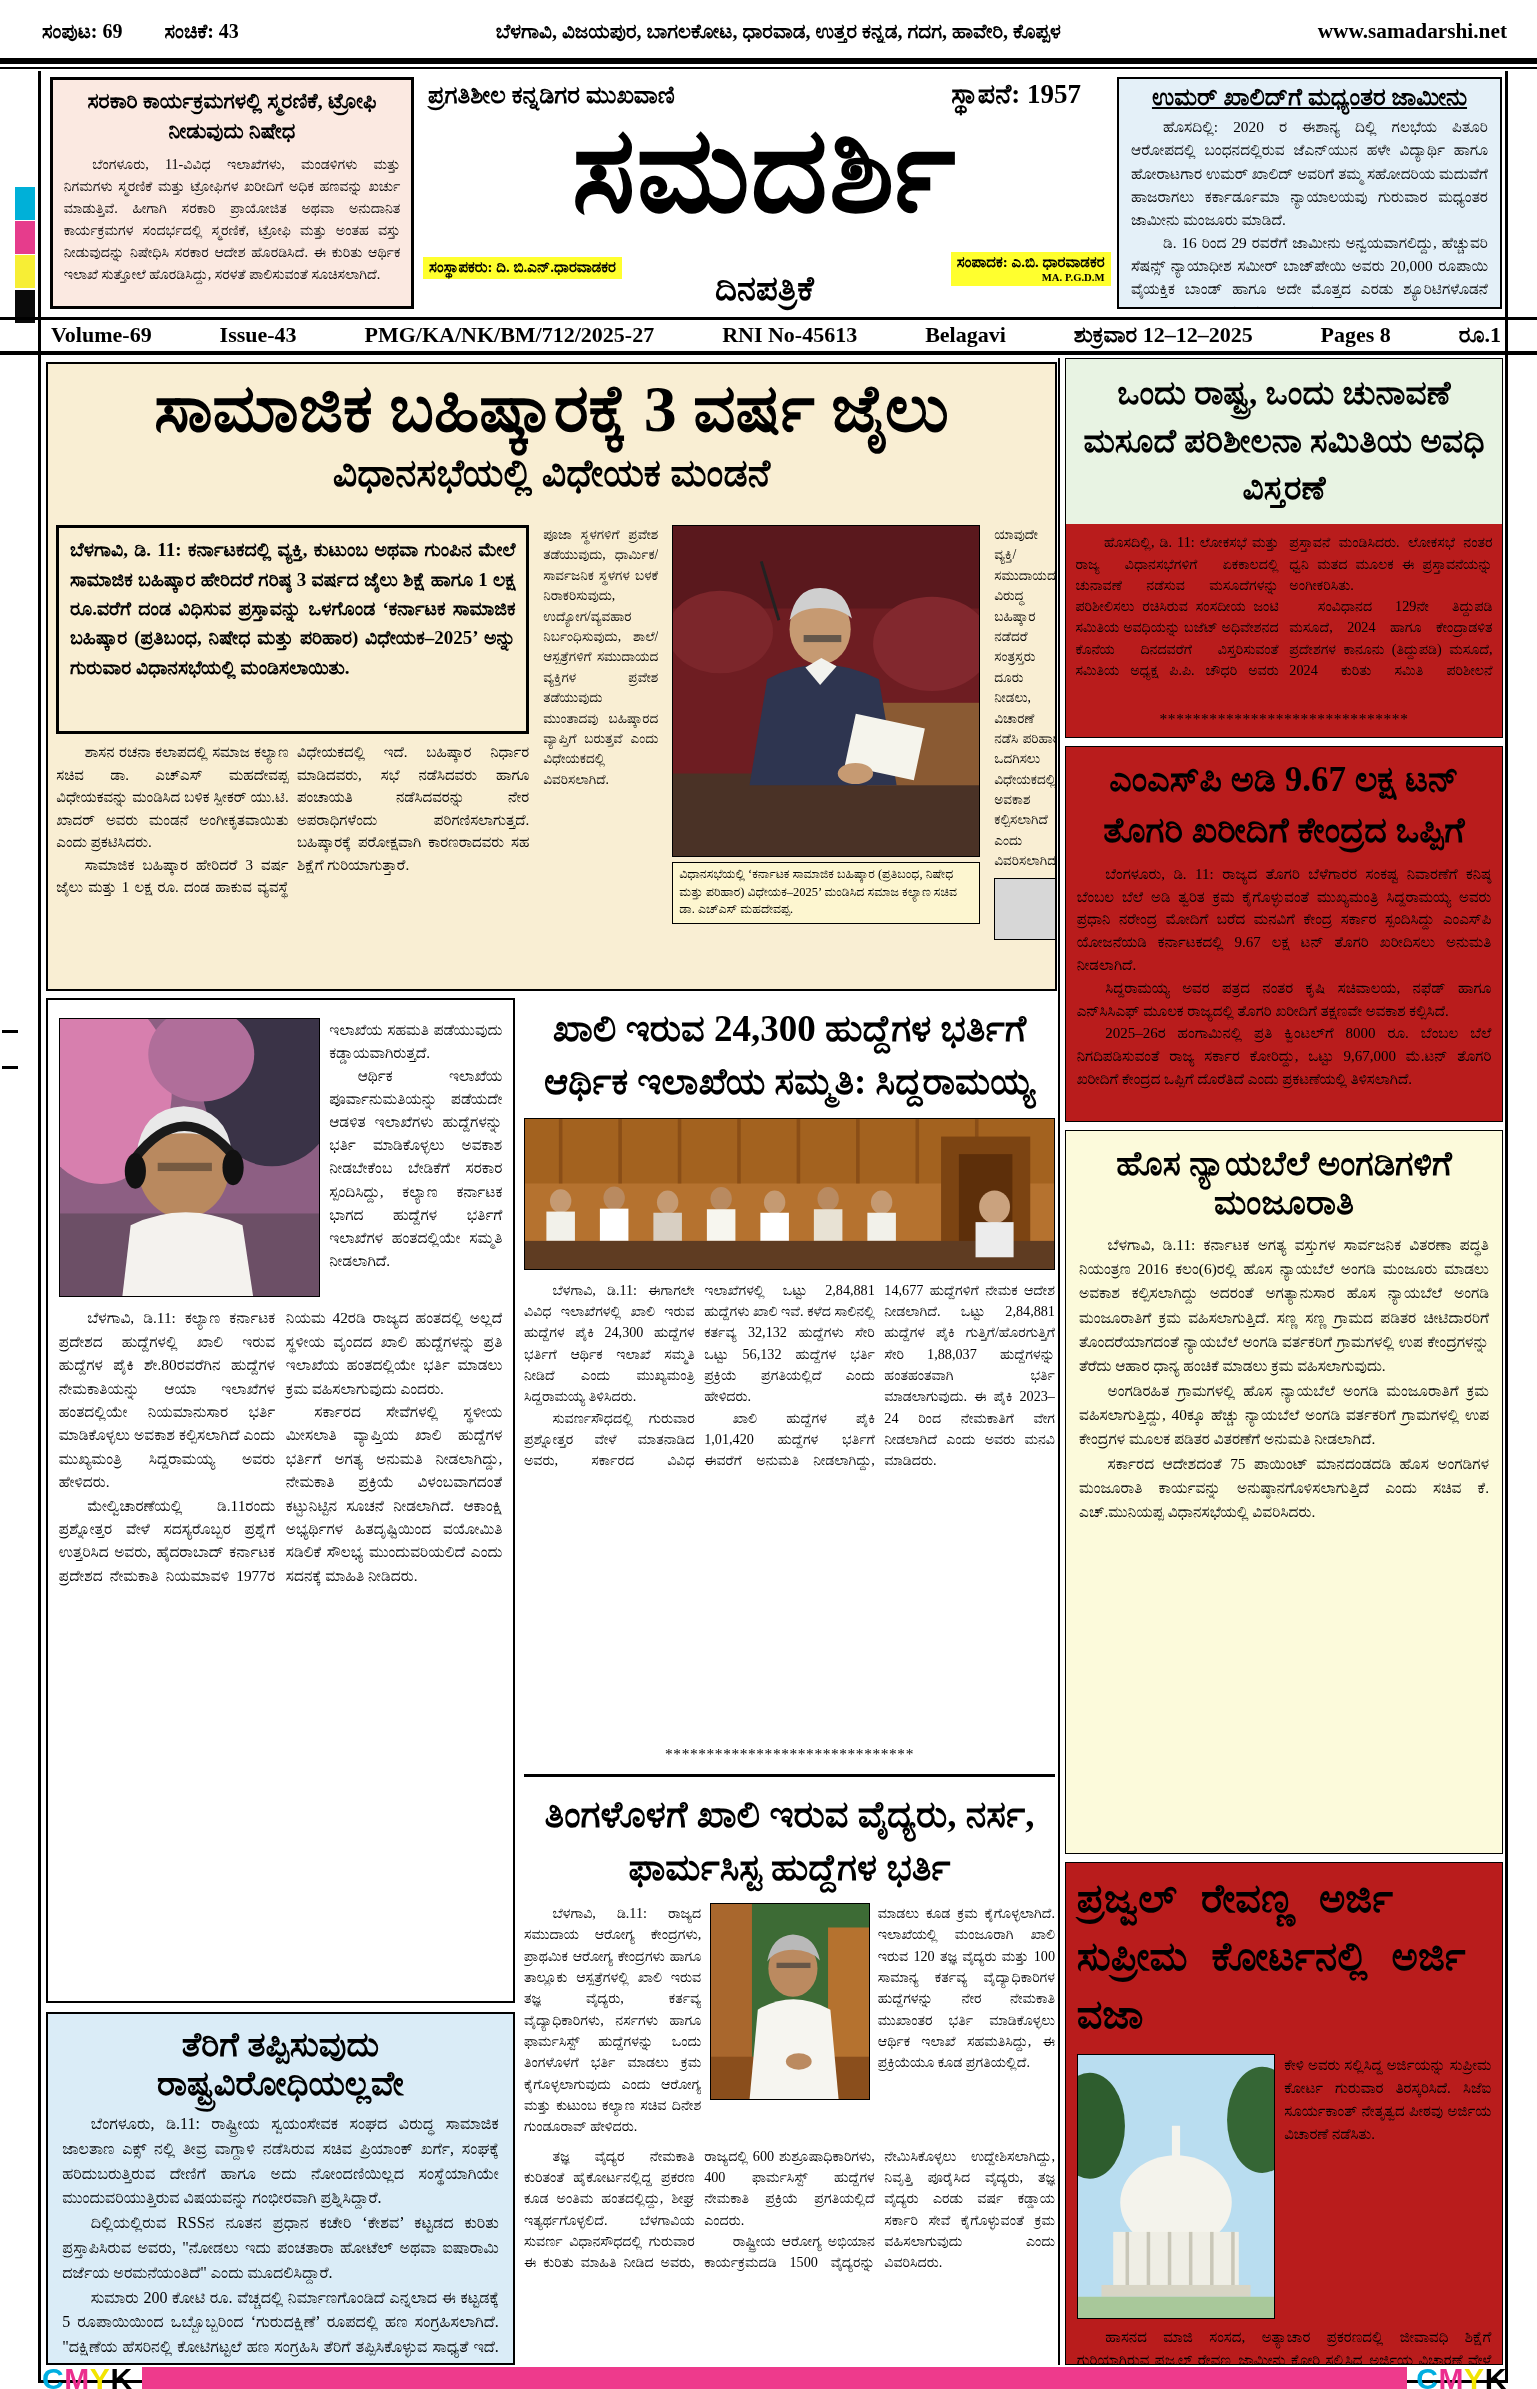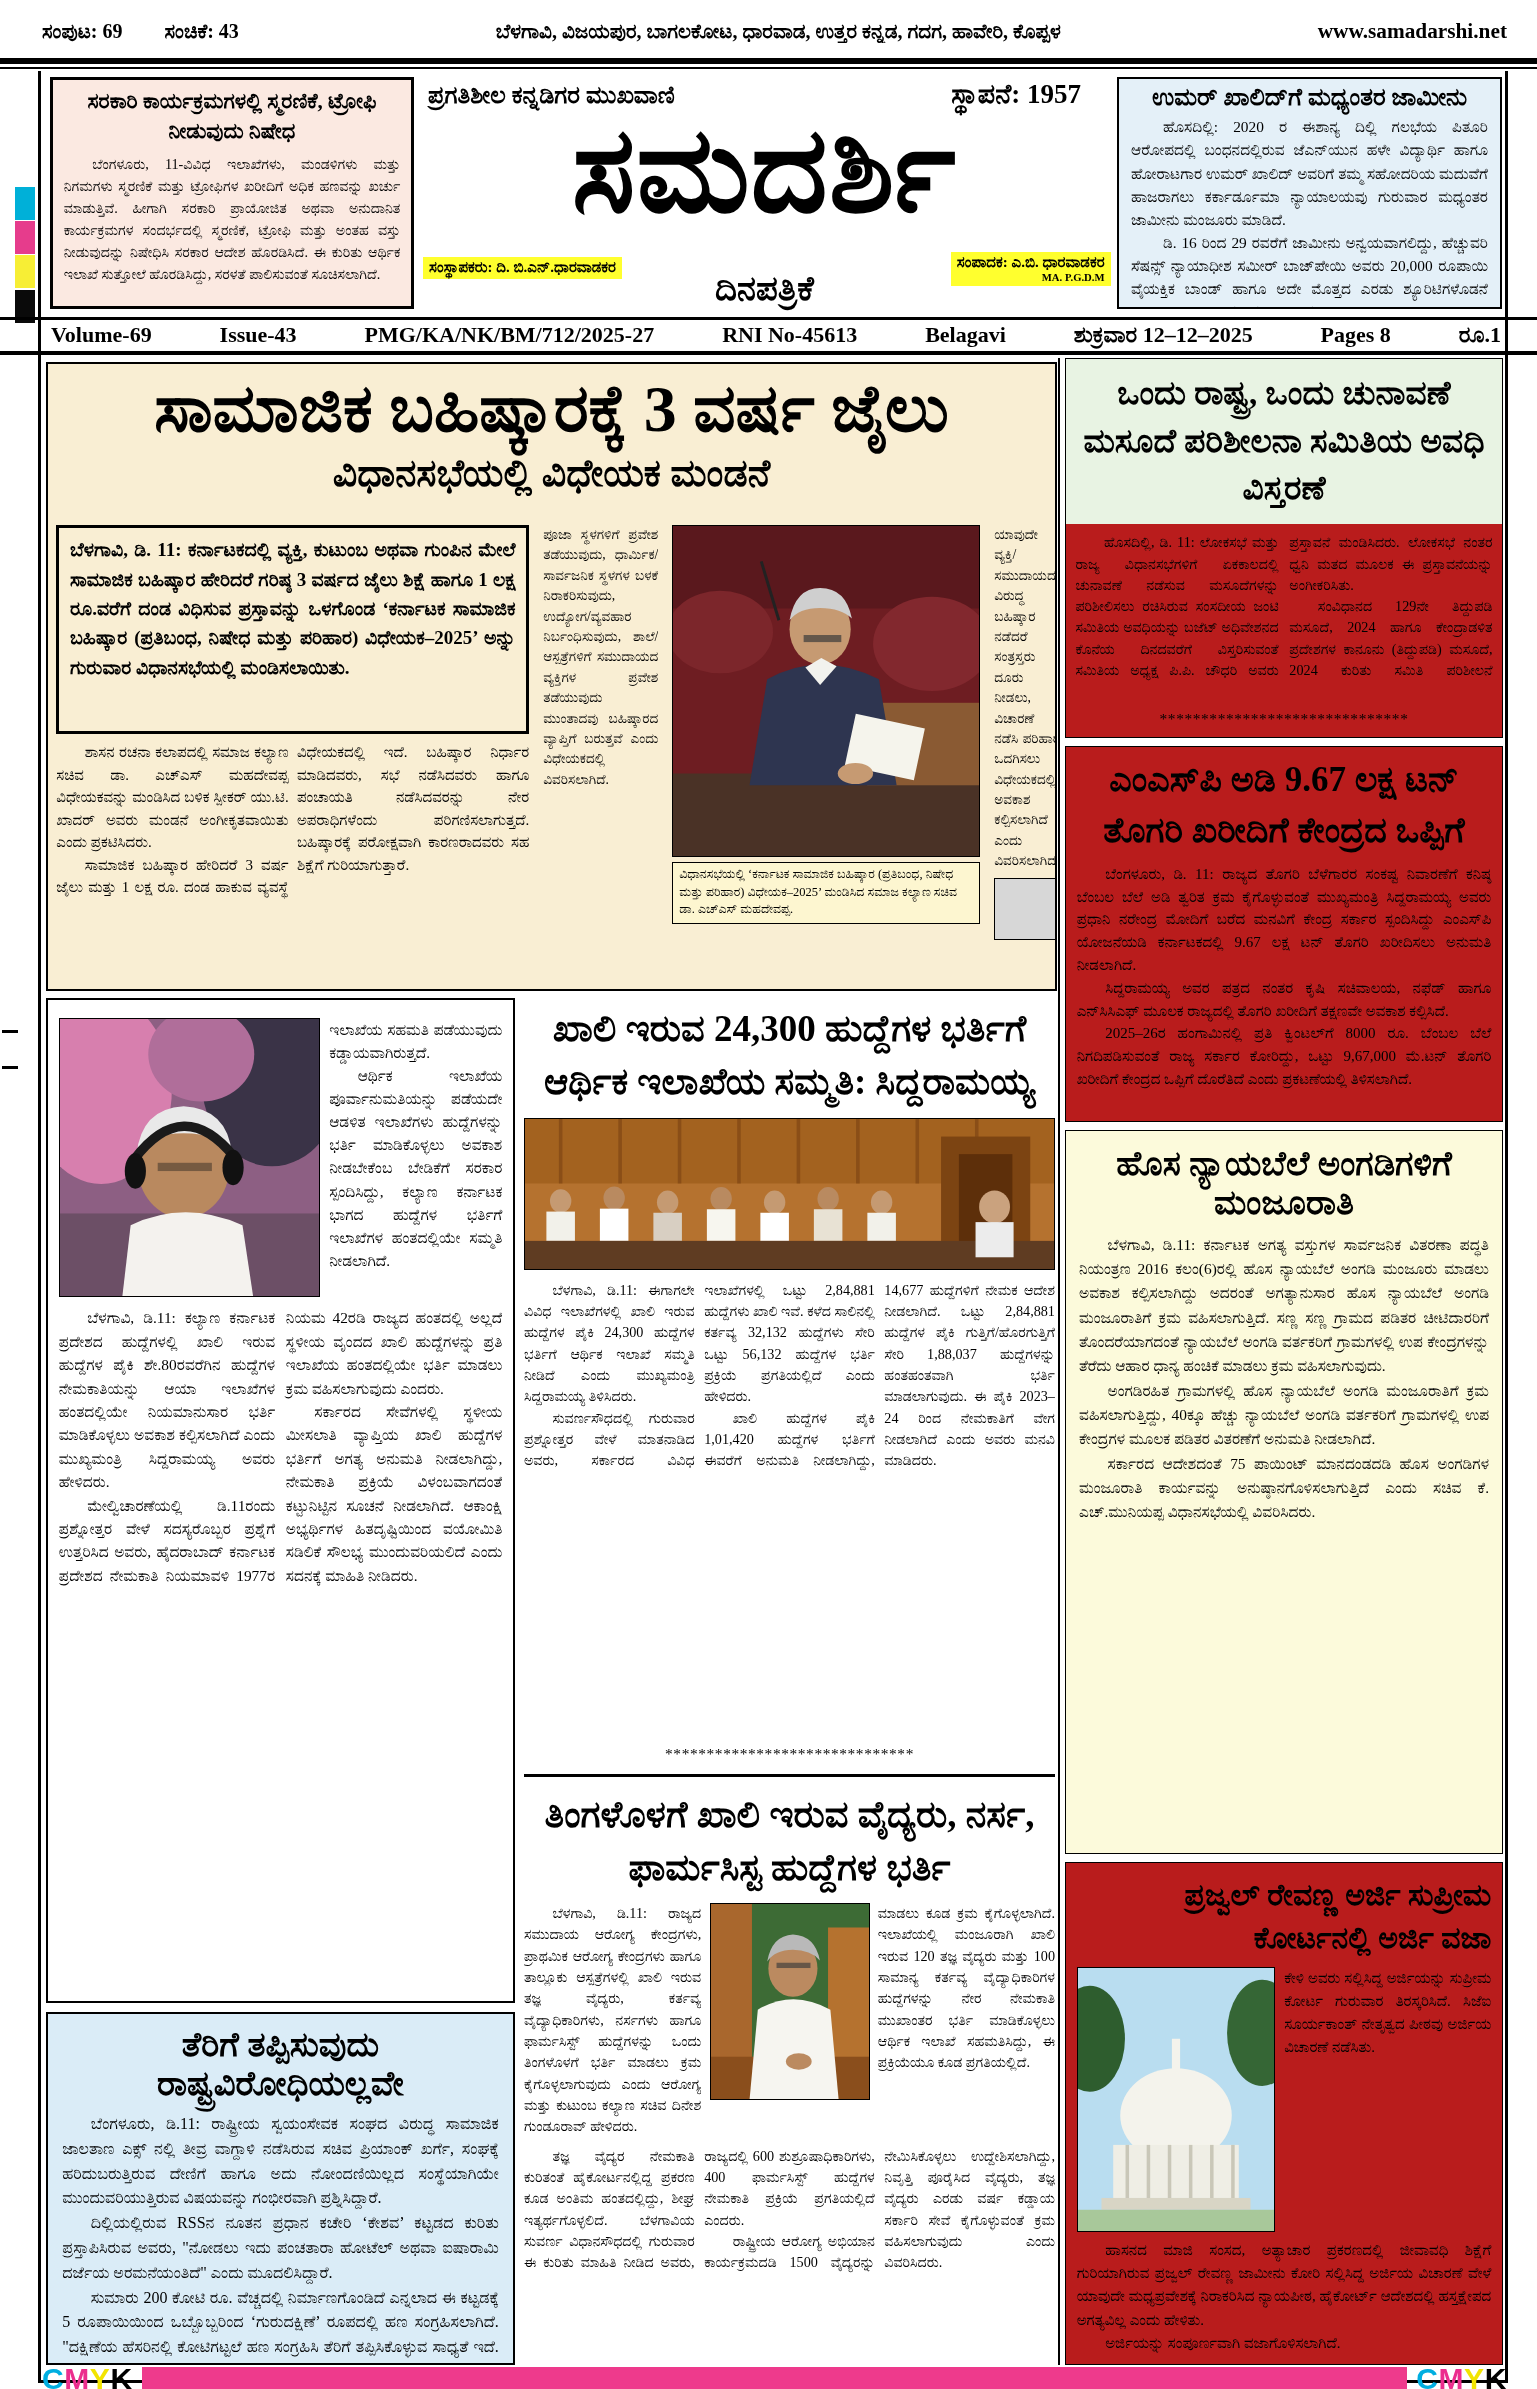--- a/index.html
+++ b/index.html
@@ -36,21 +36,21 @@
   .founder { position:absolute; left:7.1px; top:183px; background:#ffff2e;
     font-size:15px; font-weight:bold; padding:2.4px 6px; }
   .editor { position:absolute; right:2.4px; top:178px; background:#ffff2e;
     font-size:15px; font-weight:bold; padding:2.4px 6px; text-align:center; }
   .editor .qual { display:block; font-size:10.7px; text-align:right; }
   .np-sub { position:absolute; left:0; right:0; top:196px; text-align:center;
     font-size:34px; font-weight:bold; }
 
   .box-umar { position:absolute; left:1117px; top:77px; width:385px; height:232px;
     background:#e4f0f8; border:2.4px solid #000; padding:4.7px 12px; overflow:hidden; }
-  .box-umar h2 { font-size:24px; text-align:center; margin-bottom:4.7px; }
+  .box-umar h2 { font-size:24px; text-align:center; margin-bottom:4.7px;text-decoration:underline; }
   .box-umar p  { font-size:15.4px; text-align:justify; line-height:1.5; text-indent:32px; }
 
   .swatches { position:absolute; left:15.4px; top:187px; width:20px; }
   .swatches div { width:20px; height:33px; margin-bottom:1.2px; }
 
   
   .infobar { position:absolute; left:0; right:0; top:317px; height:33px;
     border-top:3px solid #000; display:flex; align-items:center;
     padding:0 36px 0 51px; font-weight:bold; font-size:22px; justify-content:space-between; white-space:nowrap; }
   .infobar-rule { position:absolute; left:0; right:0; top:351px; height:4.2px; background:#000; }
@@ -111,21 +111,21 @@
     text-align:center; line-height:1.45; }
   .rb1-body { column-count:2; column-gap:10.7px; font-size:14.2px; line-height:1.5;
     text-align:justify; padding:8.3px 9.5px 0; height:178px; overflow:hidden; }
   .rb2 { top:746px; height:376px; padding:4.7px 10.7px; }
   .rb2 h2 { font-size:35px; text-align:center; line-height:1.45; margin:3.6px 0 6px; }
   .rb2 p { font-size:15px; line-height:1.52; text-align:justify; }
   .rb3 { top:1130px; height:724px; background:#fcfadb; padding:9.5px 13px; }
   .rb3 h2 { font-size:34px; text-align:center; margin:4.7px 0 9.5px; }
   .rb3 p { font-size:15.4px; line-height:1.58; text-align:justify; }
   .rb4 { top:1862px; height:503px; padding:6px 10.7px; }
-  .rb4 h2 { font-size:30px; text-align:right; line-height:1.45; margin:3.6px 0 7.1px; }
+  .rb4 h2 { font-size:40px; text-align:left; line-height:1.45; margin:3.6px 0 7.1px;font-family:Liberation Mono, monospace; }
   .pj-grid { display:flex; gap:9.5px; }
   .sc-photo { width:198px; height:265px; flex:none; }
   .pj-col { font-size:15px; line-height:1.55; text-align:justify; }
   .rb4 .below { font-size:15px; line-height:1.55; text-align:justify; margin-top:7.1px; }
 
   
   .cmyk-bar { position:absolute; left:42px; right:30px; top:2365px; height:27px;
     display:flex; align-items:center; }
   .cmyk-label { font-family:"Liberation Sans", sans-serif; font-weight:bold; font-size:30px; letter-spacing:0.6px; }
   .cmyk-label span:nth-child(1){color:#00aee0;} .cmyk-label span:nth-child(2){color:#ec2d8e;}

